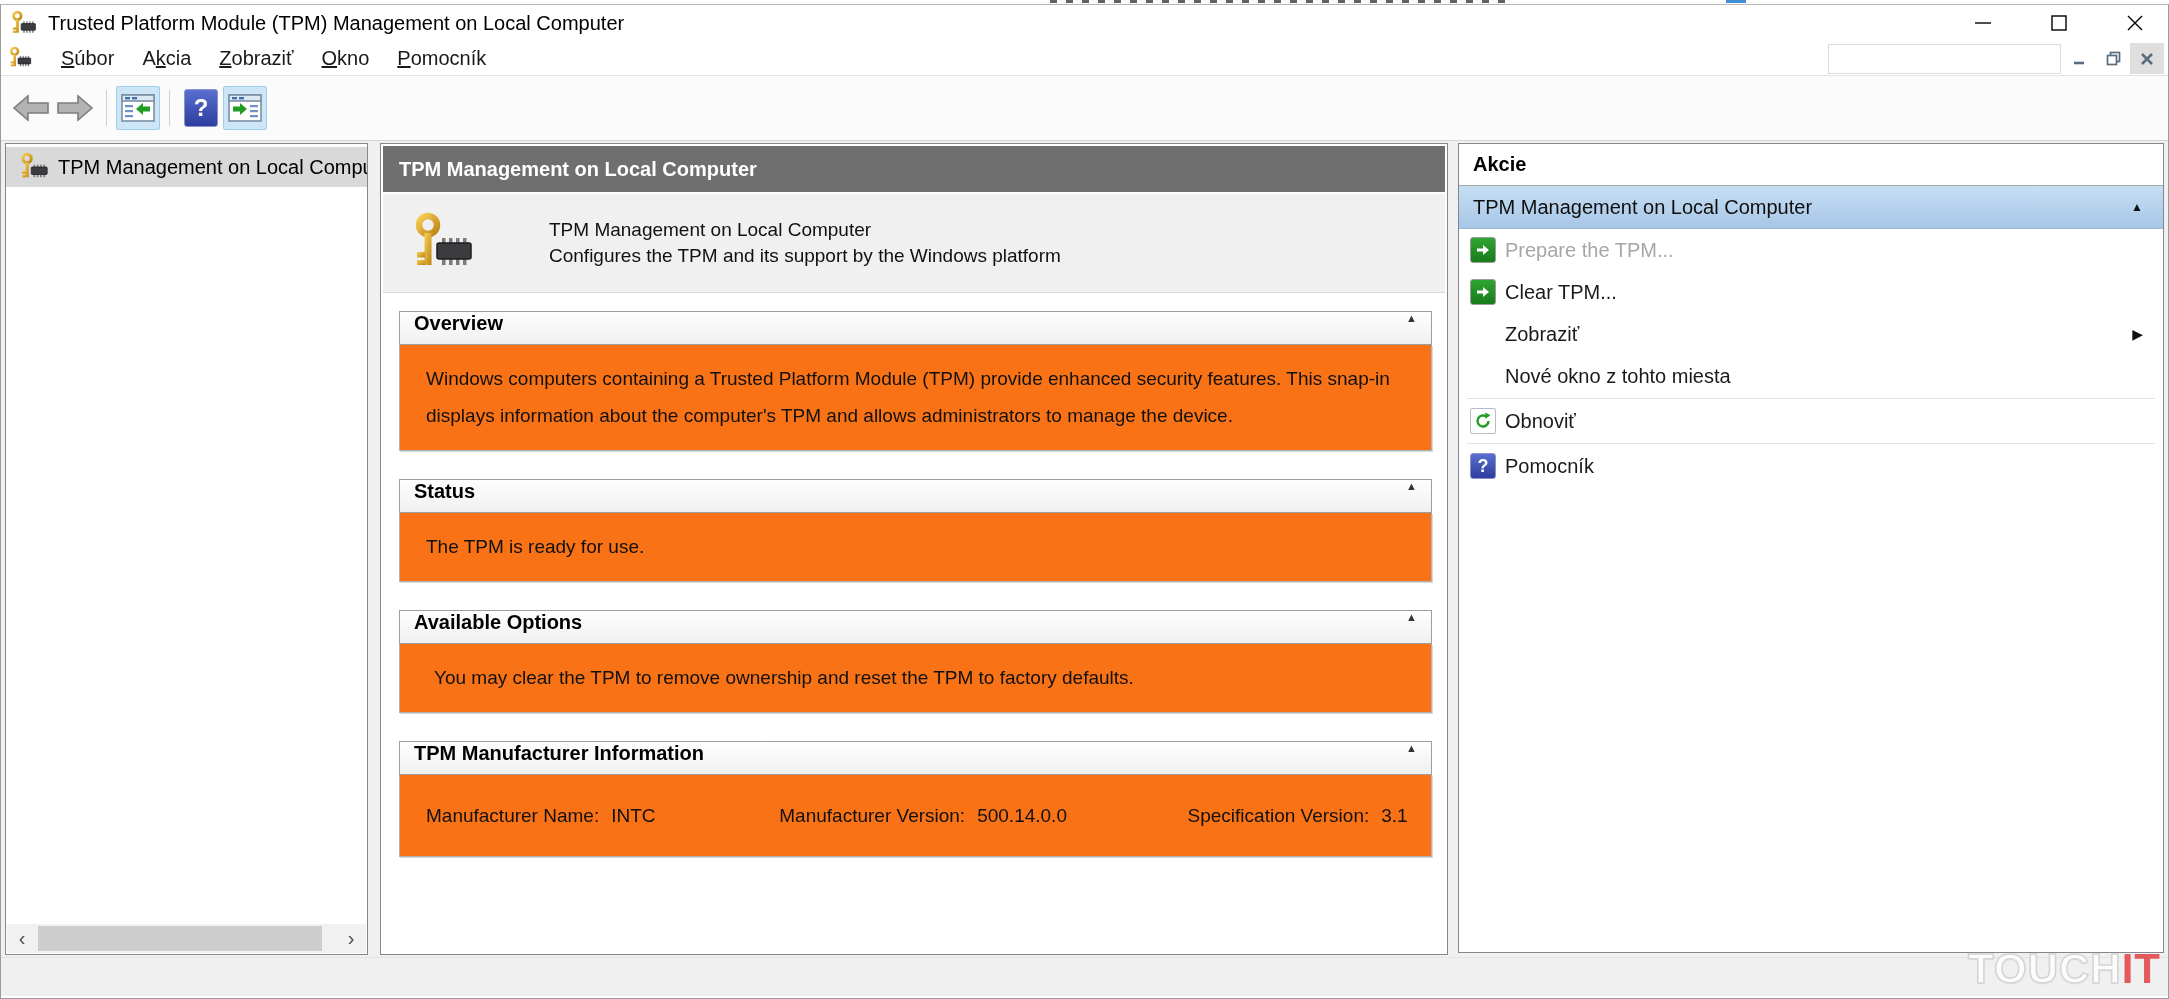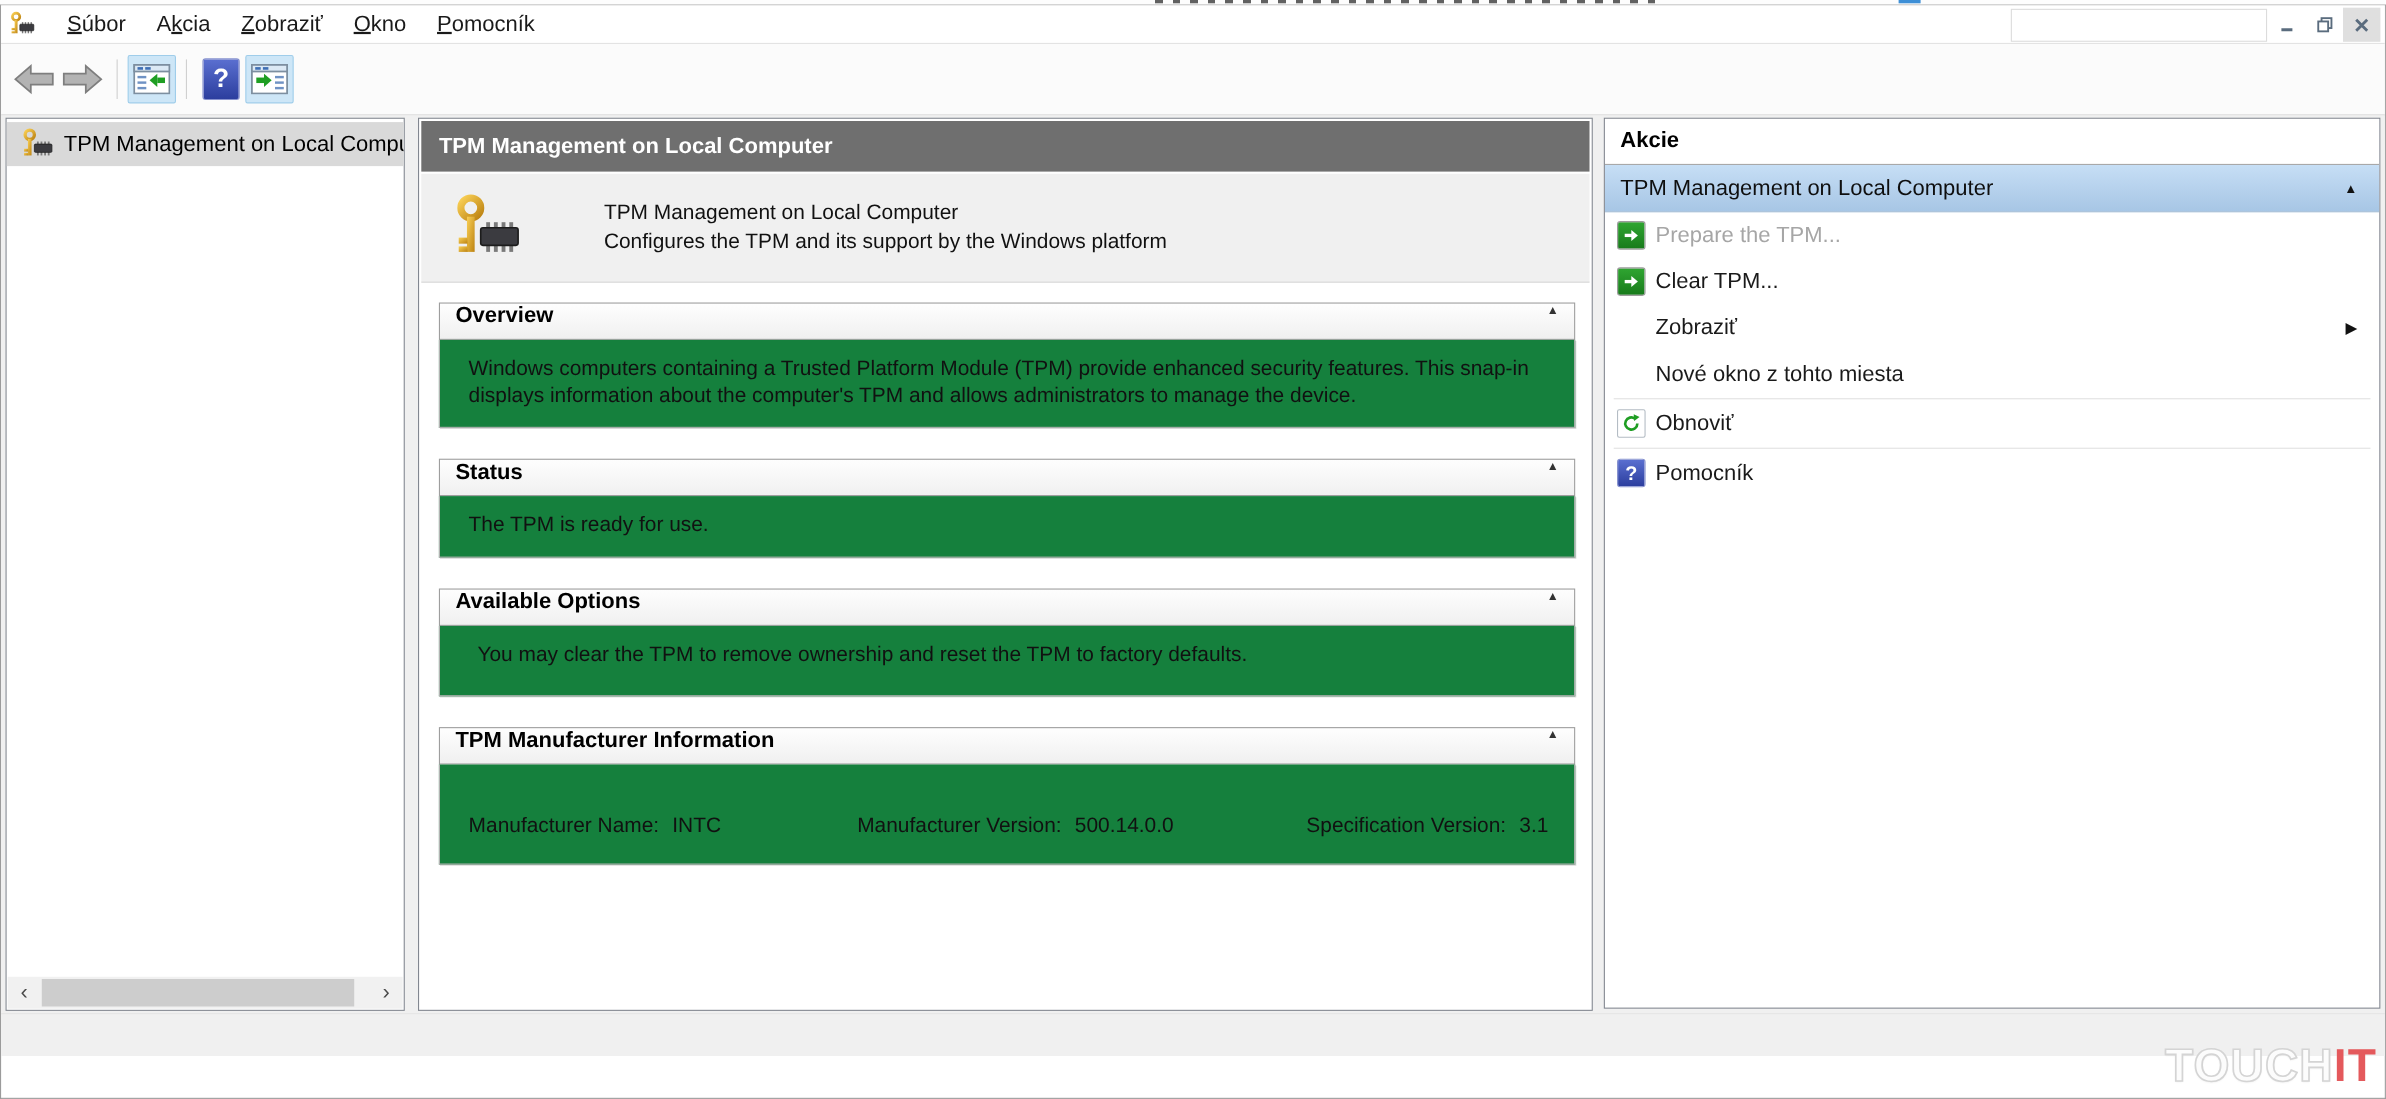--- a/index.html
+++ b/index.html
@@ -63,24 +63,24 @@
   .banner .banner-icon { width:64px; height:64px; margin-right:72px; }
   .banner-title { font-size:19px; color:#111; line-height:26px; }
   .banner-sub   { font-size:19px; color:#111; line-height:26px; }
   .sections { padding:18px 15px 0 18px; }
   .section { margin-top:28px; }
   .section:first-child { margin-top:0; }
   .sec-header { height:34px; border:1px solid #9e9e9e; background:linear-gradient(#fefefe,#f0f0f0);
     display:flex; padding:0 14px; }
   .sec-title { font-weight:bold; font-size:20px; color:#000; }
   .sec-collapse { margin-left:auto; font-size:11px; color:#333; cursor:default; }
-  .sec-body { border:1px solid #b2b2b2; border-top:none; background:#15803d; box-shadow:1px 1px 0 #d8d8d8;
-    padding:15px 20px 16px 26px; font-size:19px; color:#111; line-height:24px; }
+  .sec-body { border:1px solid #b2b2b2; border-top:none; background:#f97316; box-shadow:1px 1px 0 #d8d8d8;
+    padding:15px 20px 16px 26px; font-size:19px; color:#111; line-height:37px; }
   .sec-body.fields { padding-top:22px; padding-bottom:22px; white-space:nowrap; }
-  .fpair { display:inline-block;margin-top:22px; }
+  .fpair { display:inline-block; }
   .fpair .flabel { color:#111; }
   .fpair .fvalue { margin-left:12px; }
   .fpair.p1 { width:348px; }
   .fpair.p2 { width:403px; }
 
   
   .actions-header { height:42px; display:flex; align-items:center; padding-left:14px;
     font-weight:bold; font-size:20px; border-bottom:1px solid #a8a8a8; background:#fff; }
   .actions-group { height:43px; background:linear-gradient(#c6def5,#a7c6e5); border-bottom:1px solid #9db8d4;
     display:flex; align-items:center; padding:0 20px 0 14px; font-size:20px; color:#0f0f0f; }
@@ -133,20 +133,43 @@
   </defs>
 </svg>
 
 <div class="top-sliver">
   <div class="sliver-marks"></div>
   <div class="sliver-blue"></div>
 </div>
 
 <div class="window">
 
+  <div class="titlebar">
+    <svg class="app-icon" viewBox="0 0 64 64">
+        <use href="#tpm-key"></use>
+      </svg>
+    <span class="title-text">Trusted Platform Module (TPM) Management on Local Computer</span>
+    <div class="win-controls">
+      <div class="wc-btn">
+        <svg width="20" height="20" viewBox="0 0 20 20">
+            <line x1="2" y1="10" x2="18" y2="10" stroke="#000" stroke-width="1.4"></line>
+          </svg>
+      </div>
+      <div class="wc-btn">
+        <svg width="20" height="20" viewBox="0 0 20 20">
+            <rect x="3" y="3" width="14" height="14" fill="none" stroke="#000" stroke-width="1.4"></rect>
+          </svg>
+      </div>
+      <div class="wc-btn">
+        <svg width="20" height="20" viewBox="0 0 20 20">
+            <path d="M3 3 L17 17 M17 3 L3 17" stroke="#000" stroke-width="1.4"></path>
+          </svg>
+      </div>
+    </div>
+  </div>
 
   <div class="menubar">
     <svg class="app-icon" viewBox="0 0 64 64">
         <use href="#tpm-key"></use>
       </svg>
     <span class="menu-item"><span></span><u>S</u><span>úbor</span></span>
     <span class="menu-item"><span>A</span><u>k</u><span>cia</span></span>
     <span class="menu-item"><span></span><u>Z</u><span>obraziť</span></span>
     <span class="menu-item"><span></span><u>O</u><span>kno</span></span>
     <span class="menu-item"><span></span><u>P</u><span>omocník</span></span>

